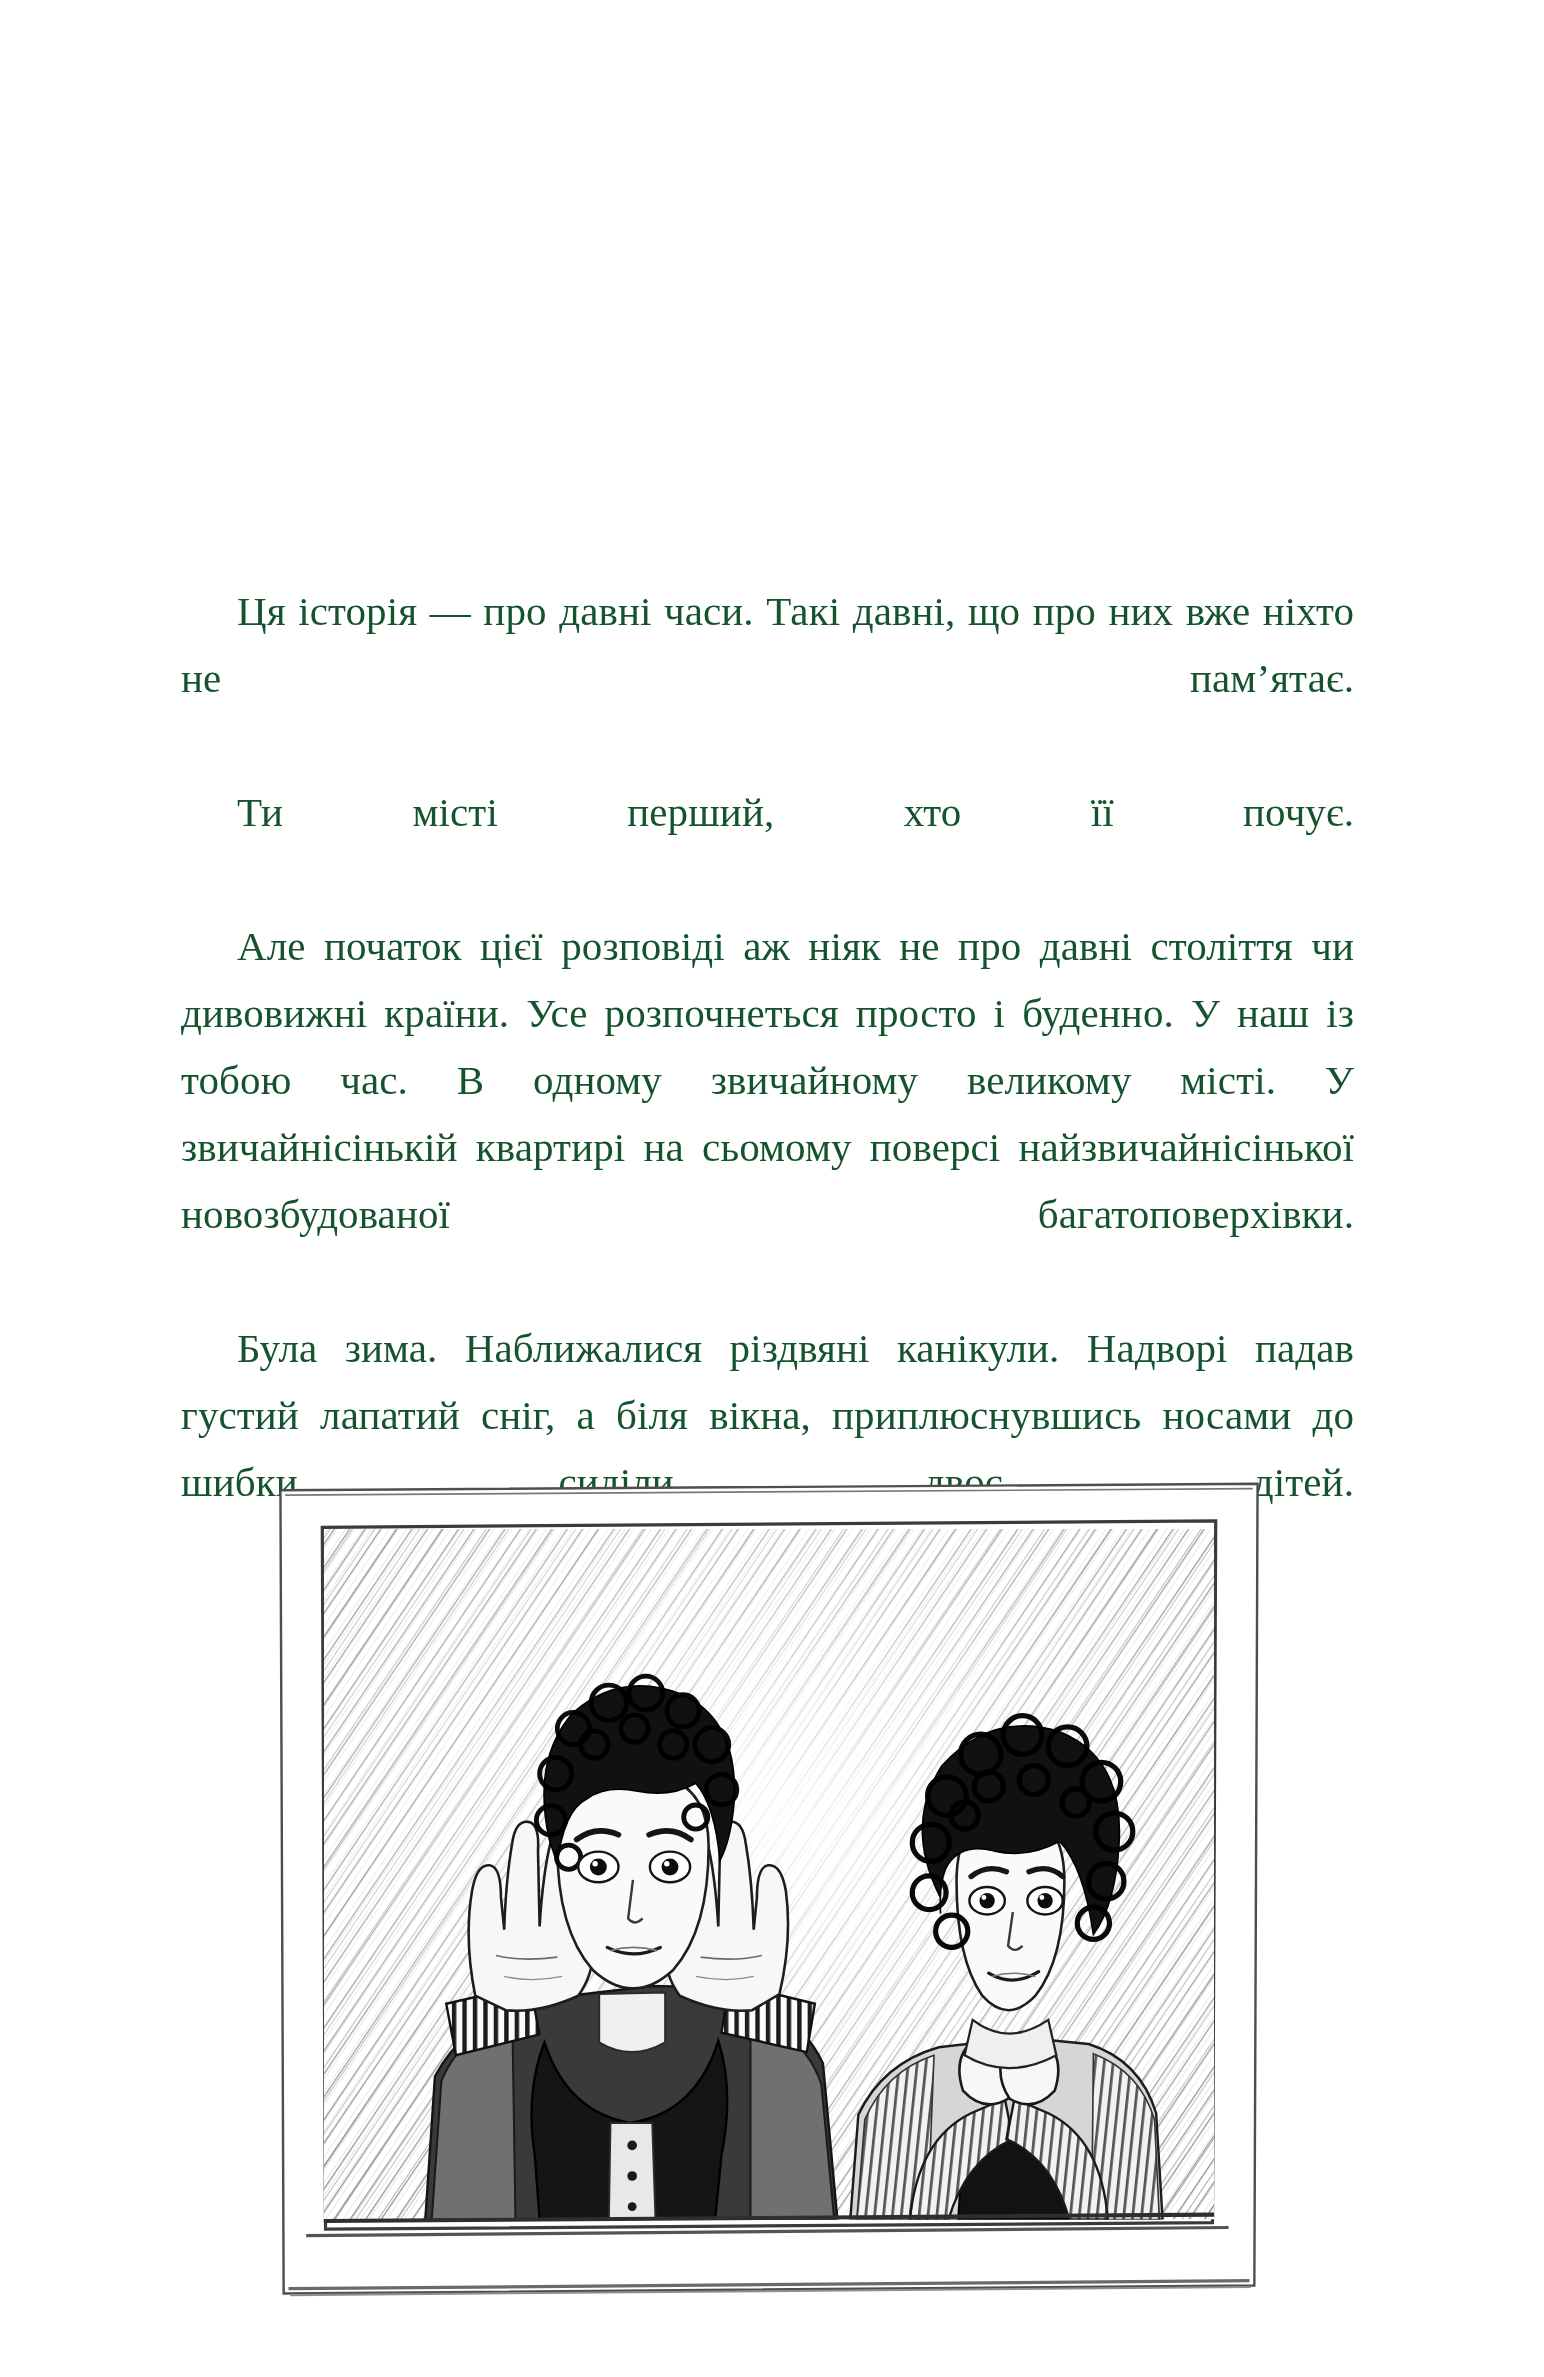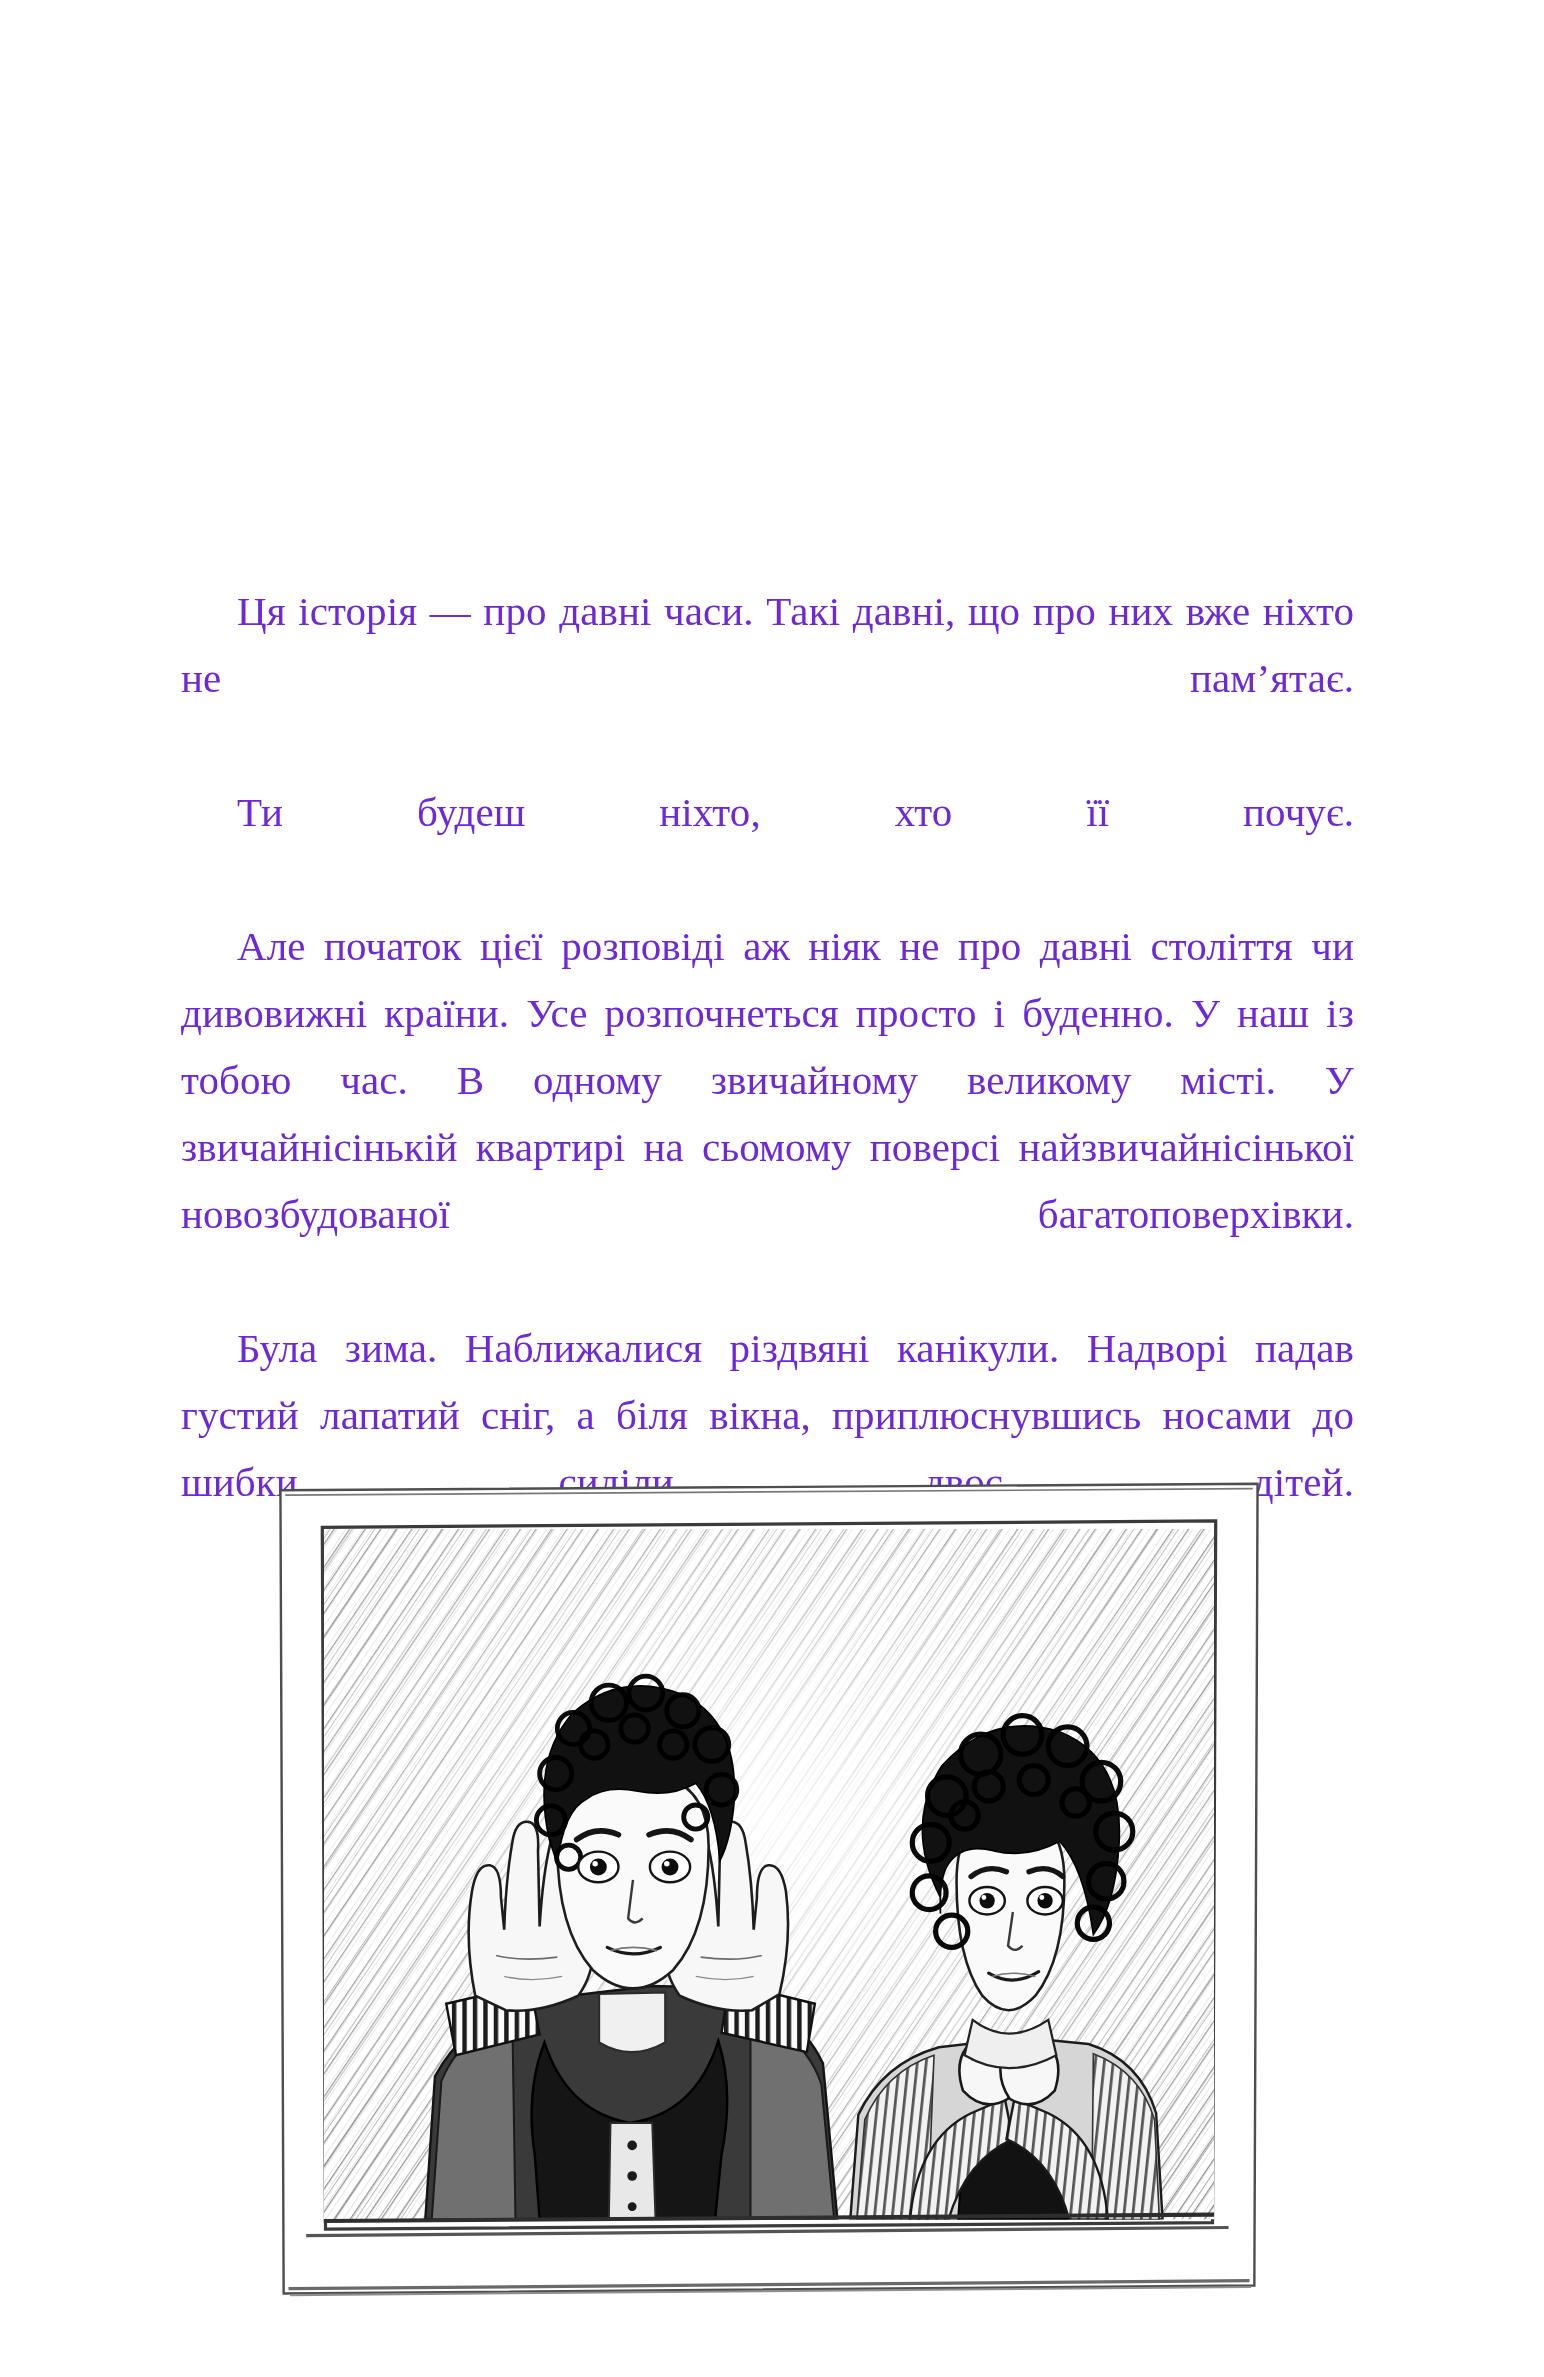--- a/index.html
+++ b/index.html
@@ -24,21 +24,21 @@
     left: 181px;
     top: 578px;
     width: 1173px;
   }
 
   .para {
     margin: 0;
     text-indent: 56px;
     font-size: 41px;
     line-height: 67px;
-    color: #6d28d9;
+    color: #14532d;
     text-align: justify;
     text-justify: inter-word;
     letter-spacing: 0.1px;
     word-spacing: 0.4px;
     -webkit-font-smoothing: antialiased;
   }
 
   
   .para::after {
     content: "";
@@ -61,21 +61,21 @@
     height: 100%;
   }
 </style>
 </head>
 <body>
 
 <div class="page">
 
   <div class="text-block">
     <p class="para">Ця історія — про давні часи. Такі давні, що про них вже ніхто не пам’ятає.</p>
-    <p class="para">Ти будеш ніхто, хто її почує.</p>
+    <p class="para">Ти місті перший, хто її почує.</p>
     <p class="para">Але початок цієї розповіді аж ніяк не про давні століття чи дивовижні країни. Усе розпочнеться просто і буденно. У наш із тобою час. В одному звичайному великому місті. У звичайнісінькій квартирі на сьомому поверсі найзвичайнісінької новозбудованої багатоповерхівки.</p>
     <p class="para">Була зима. Наближалися різдвяні канікули. Надворі падав густий лапатий сніг, а біля вікна, приплюснувшись носами до шибки, сиділи двоє дітей.</p>
   </div>
 
   <div class="illustration">
     <svg viewBox="0 0 1230 1030" preserveAspectRatio="none">
       <defs>
 
         <pattern id="hatchOut" width="16" height="16" patternUnits="userSpaceOnUse" patternTransform="rotate(34)">
           <line x1="0" y1="0" x2="0" y2="16" stroke="#4a4a4a" stroke-width="3.2"></line>

